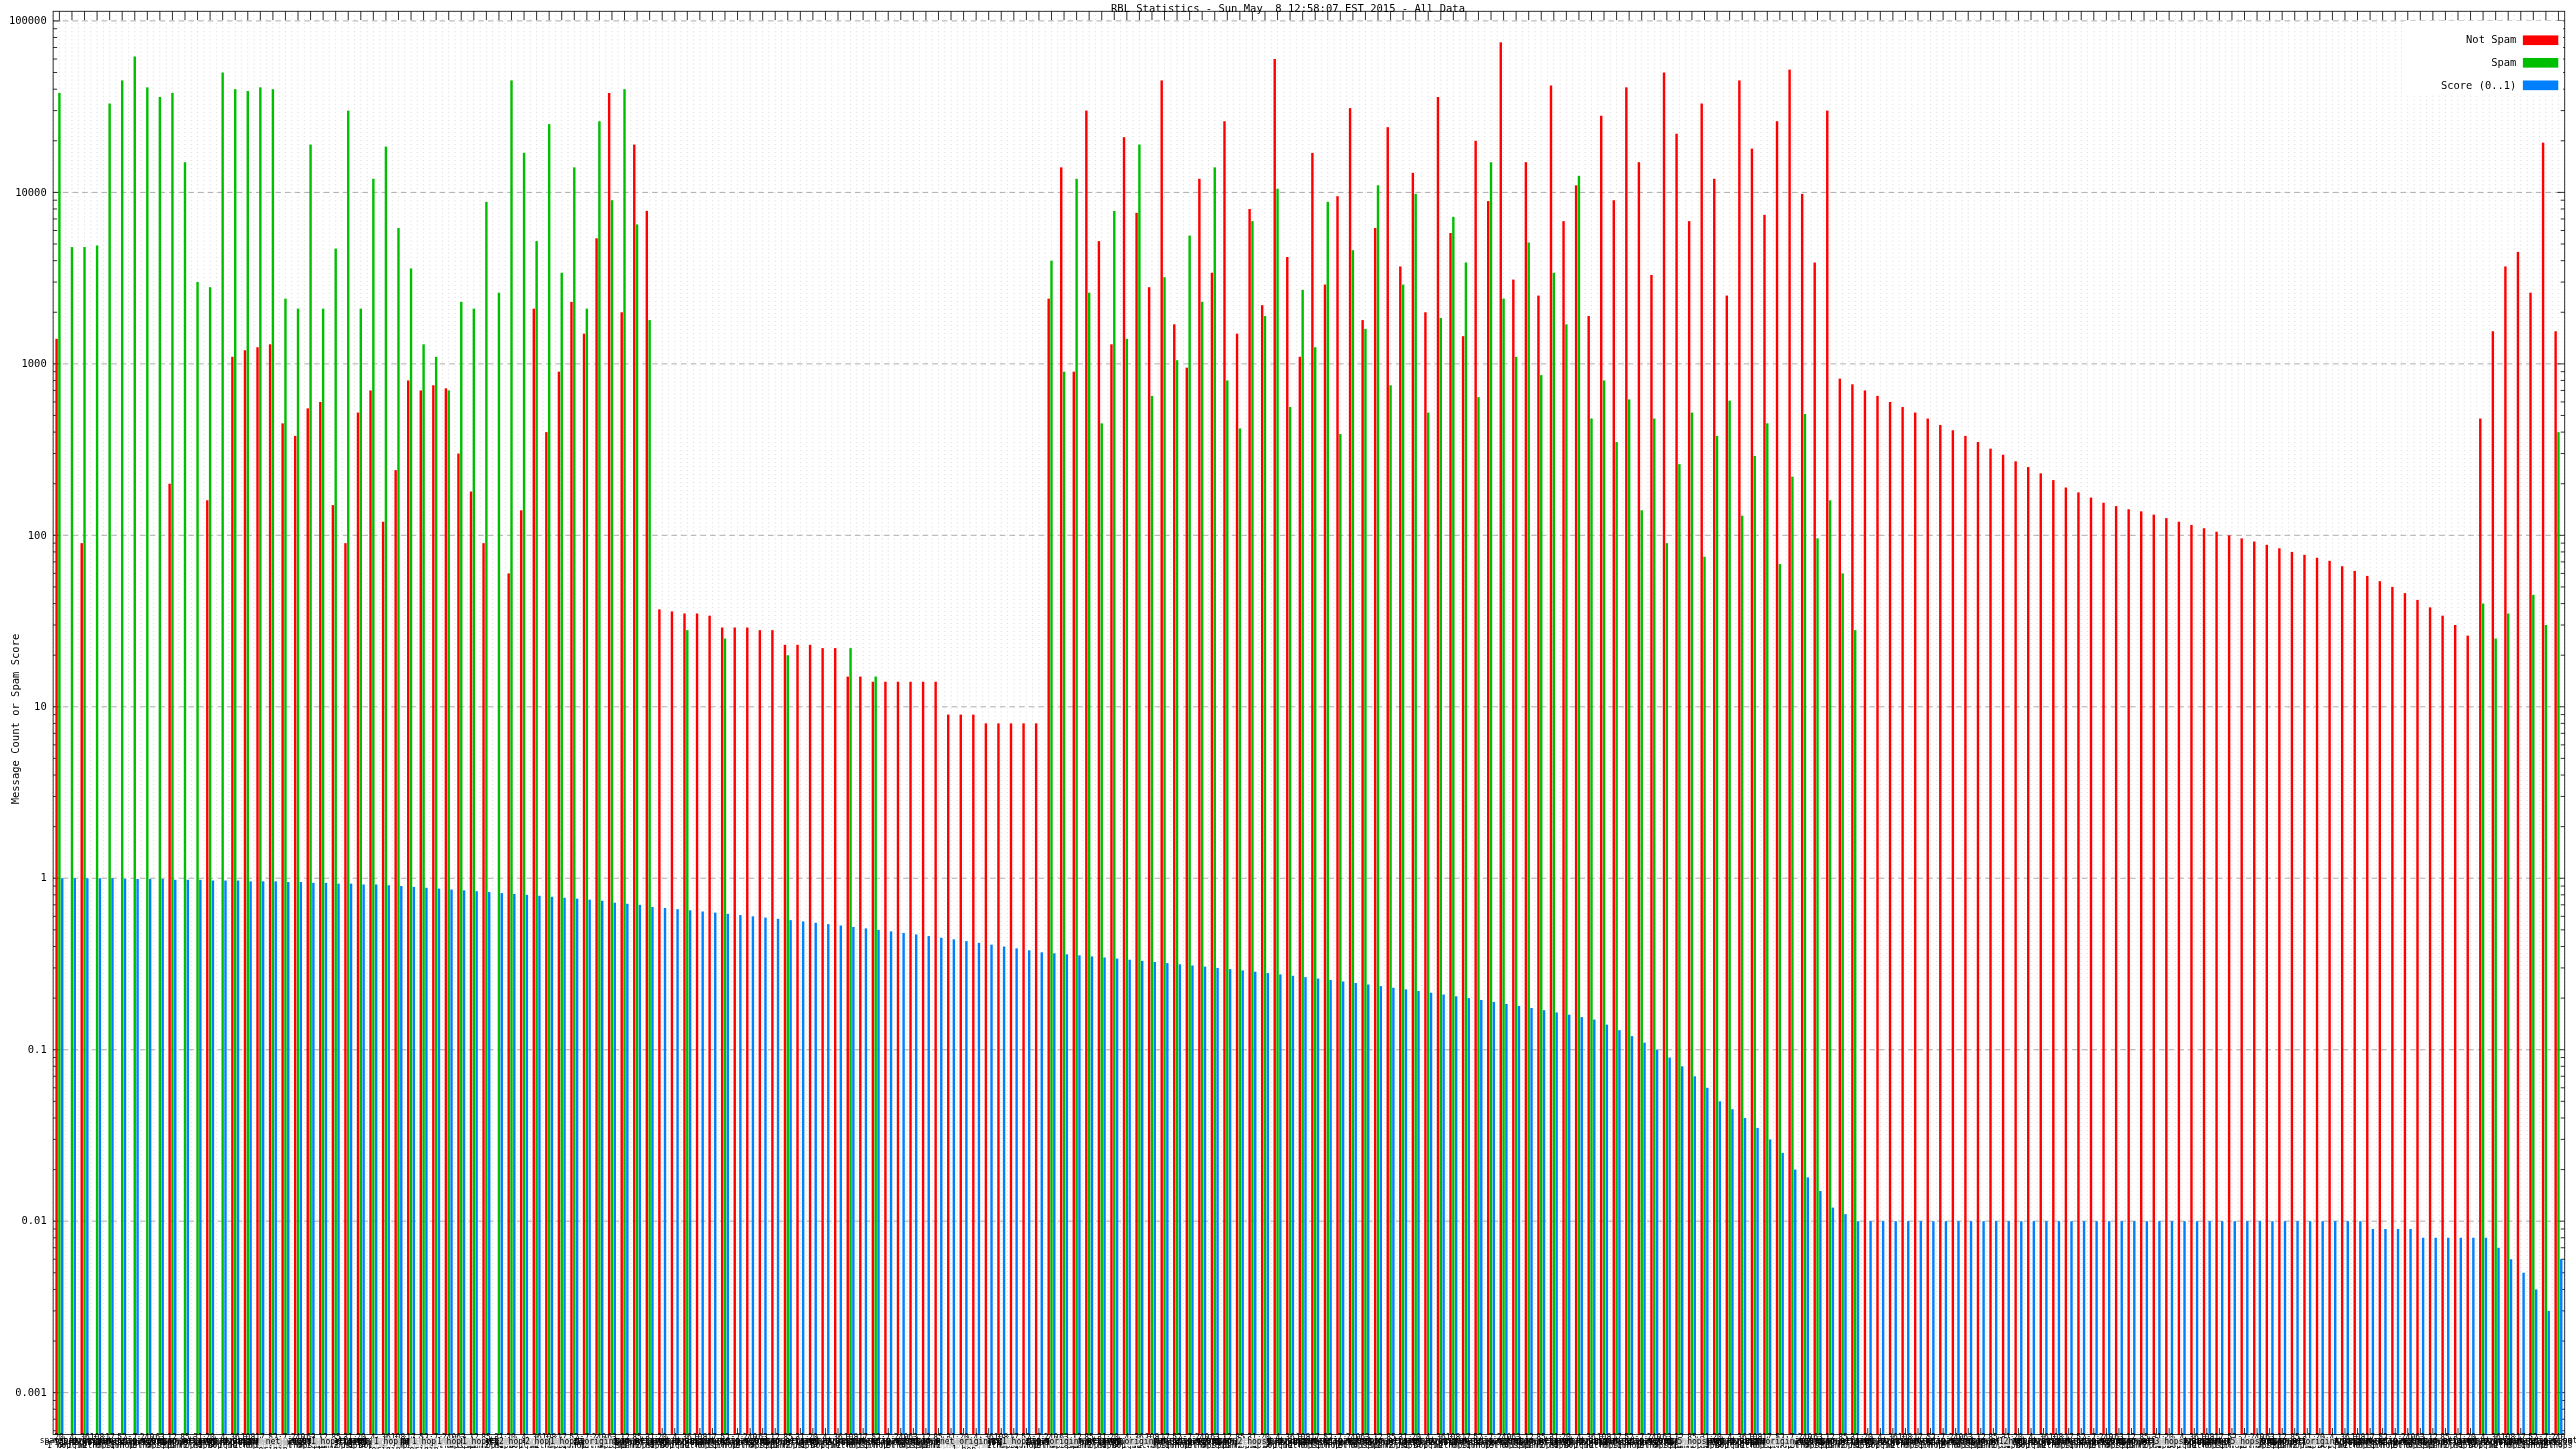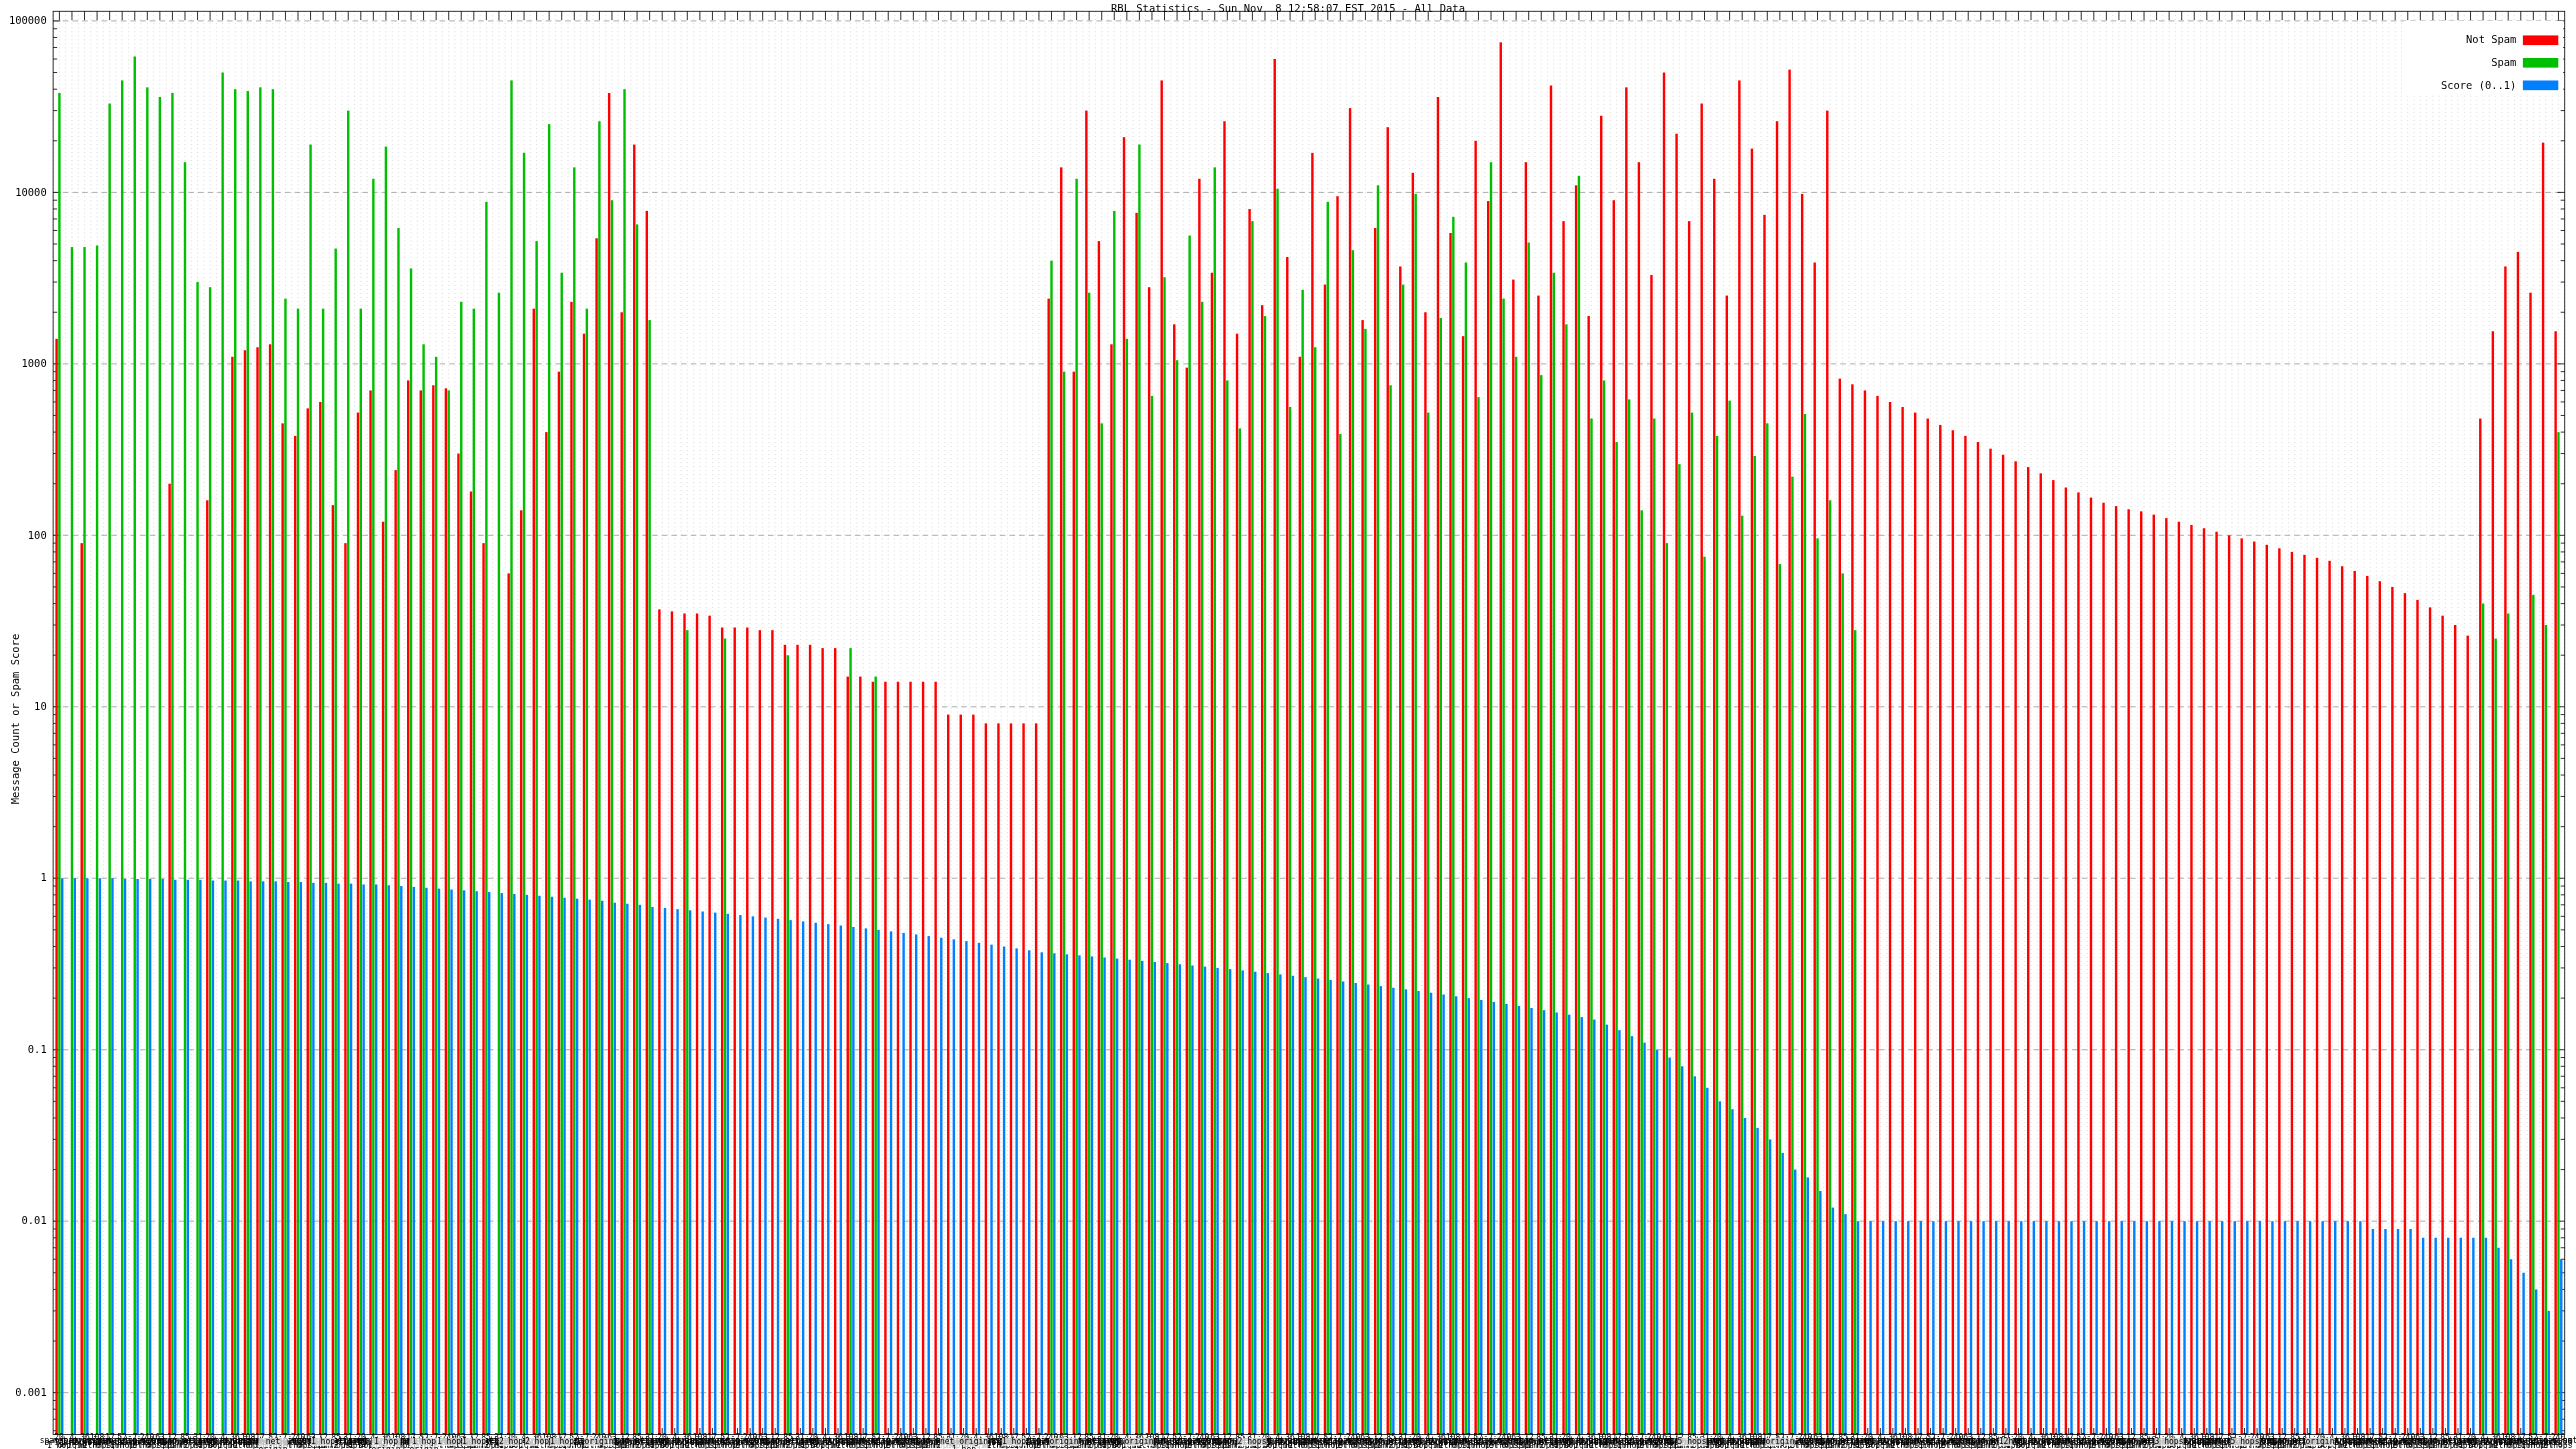--- a/index.html
+++ b/index.html
@@ -13,21 +13,21 @@
   #xlabels{position:absolute;left:0;top:0;width:2576px;height:1449px;pointer-events:none;}
   .xsmear{position:absolute;transform:translateX(-50%);text-align:center;
           font-size:8px;line-height:2.7px;color:#000;white-space:nowrap;}
   .xsub{position:absolute;transform:translateX(-50%);text-align:center;
         font-size:8px;line-height:8px;color:#000;white-space:pre;background:rgba(255,255,255,.75);}
 </style>
 </head>
 <body>
 
 <div id="figure">
-  <div id="title">RBL Statistics - Sun Nov  8 12:58:07 EST 2015 - All Data</div>
+  <div id="title">RBL Statistics - Sun May  8 12:58:07 EST 2015 - All Data</div>
   <div id="ylab">Message Count or Spam Score</div>
   <svg id="plot" width="2576" height="1449" viewBox="0 0 3200 1800">
       <line x1="66.0" y1="14" x2="66.0" y2="1782" stroke="#c4c4c4" stroke-width="1" stroke-dasharray="1,4"></line>
       <line x1="73.8" y1="14" x2="73.8" y2="1782" stroke="#c4c4c4" stroke-width="1" stroke-dasharray="1,4"></line>
       <line x1="81.6" y1="14" x2="81.6" y2="1782" stroke="#c4c4c4" stroke-width="1" stroke-dasharray="1,4"></line>
       <line x1="89.4" y1="14" x2="89.4" y2="1782" stroke="#c4c4c4" stroke-width="1" stroke-dasharray="1,4"></line>
       <line x1="97.2" y1="14" x2="97.2" y2="1782" stroke="#c4c4c4" stroke-width="1" stroke-dasharray="1,4"></line>
       <line x1="105.0" y1="14" x2="105.0" y2="1782" stroke="#c4c4c4" stroke-width="1" stroke-dasharray="1,4"></line>
       <line x1="112.8" y1="14" x2="112.8" y2="1782" stroke="#c4c4c4" stroke-width="1" stroke-dasharray="1,4"></line>
       <line x1="120.6" y1="14" x2="120.6" y2="1782" stroke="#c4c4c4" stroke-width="1" stroke-dasharray="1,4"></line>

